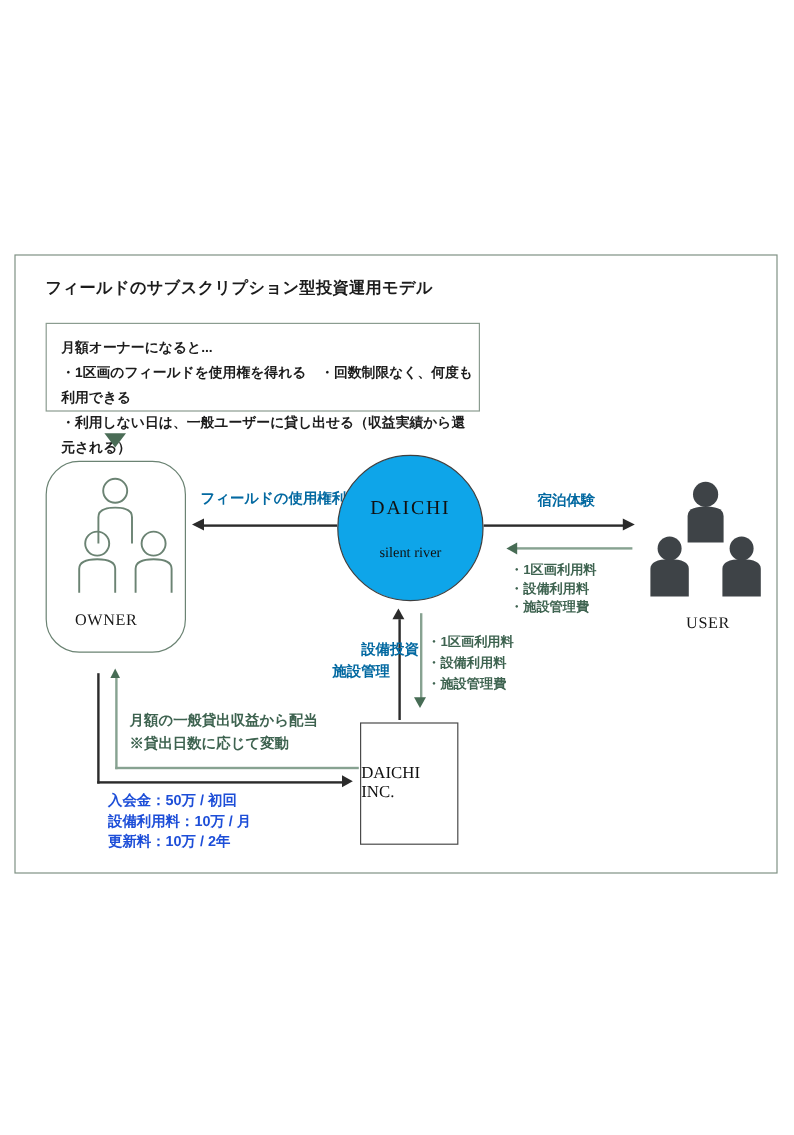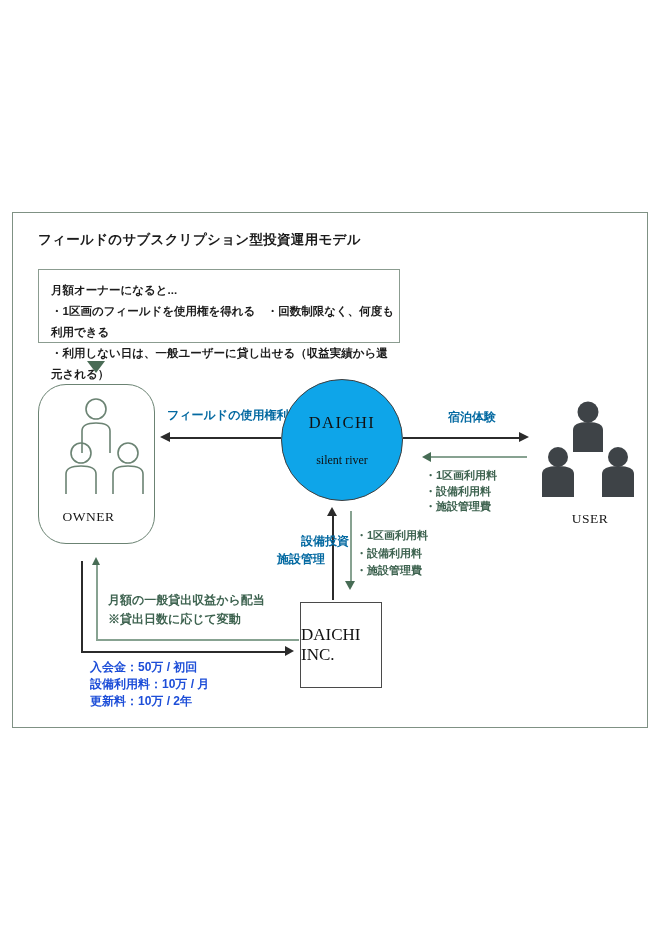--- a/index.html
+++ b/index.html
@@ -21,23 +21,23 @@
   .owner-box{position:absolute;left:38px;top:384px;width:117px;height:160px;
              border:1.5px solid #6b8373;border-radius:28px;box-sizing:border-box;}
   .node-label{font-family:"Liberation Serif",serif;font-size:13.5px;color:#161616;
               letter-spacing:.5px;text-align:center;}
   .owner-label{position:absolute;left:0;right:16px;top:124px;}
   .circle{position:absolute;left:281px;top:379px;width:120px;height:120px;border:1.2px solid #3f3f3f;
           border-radius:50%;display:flex;flex-direction:column;align-items:center;justify-content:center;
           background:#0ea5e9;}
   .daichi-name{font-family:"Liberation Serif",serif;font-size:16.5px;letter-spacing:1.5px;color:#111;}
   .daichi-sub{font-family:Liberation Serif, serif;font-size:12px;color:#111;margin-top:20px;}
-  .inc-box{position:absolute;left:300px;top:602px;width:82px;height:86px;border:1px solid #4a4a4a;
+  .inc-box{position:absolute;left:300px;top:602px;width:82px;height:102px;border:1px solid #4a4a4a;
            box-sizing:border-box;display:flex;align-items:center;justify-content:center;
-           font-family:"Liberation Serif",serif;font-size:17px;color:#111;}
+           font-family:"Liberation Serif",serif;font-size:14px;color:#111;}
   .flow-label{position:absolute;font-size:12px;font-weight:700;color:#0369a1;}
   .line{position:absolute;background:#2b2b2b;}
   .gline{position:absolute;background:#87a291;}
   .arr{position:absolute;width:0;height:0;}
   .green-list{position:absolute;color:#3e6350;font-size:11px;font-weight:700;}
   .green-note{position:absolute;color:#3e6350;font-size:12px;font-weight:600;line-height:19px;}
   .fees{position:absolute;left:90px;top:659px;font-size:12px;font-weight:700;
         line-height:16.8px;color:#1d4ed8;}
   svg{display:block;}
 </style>

